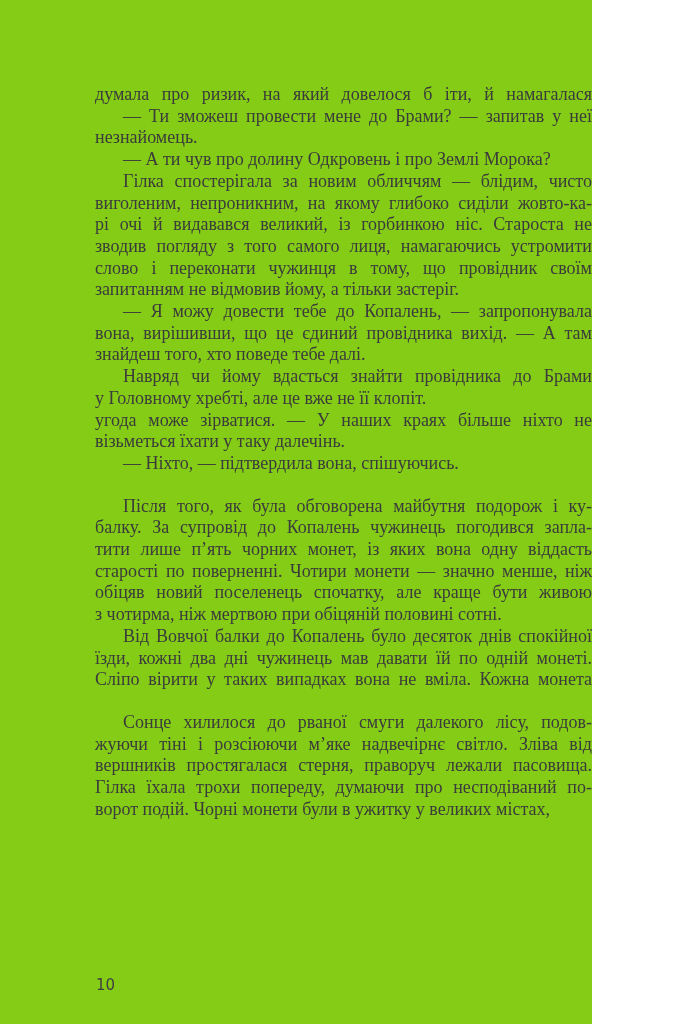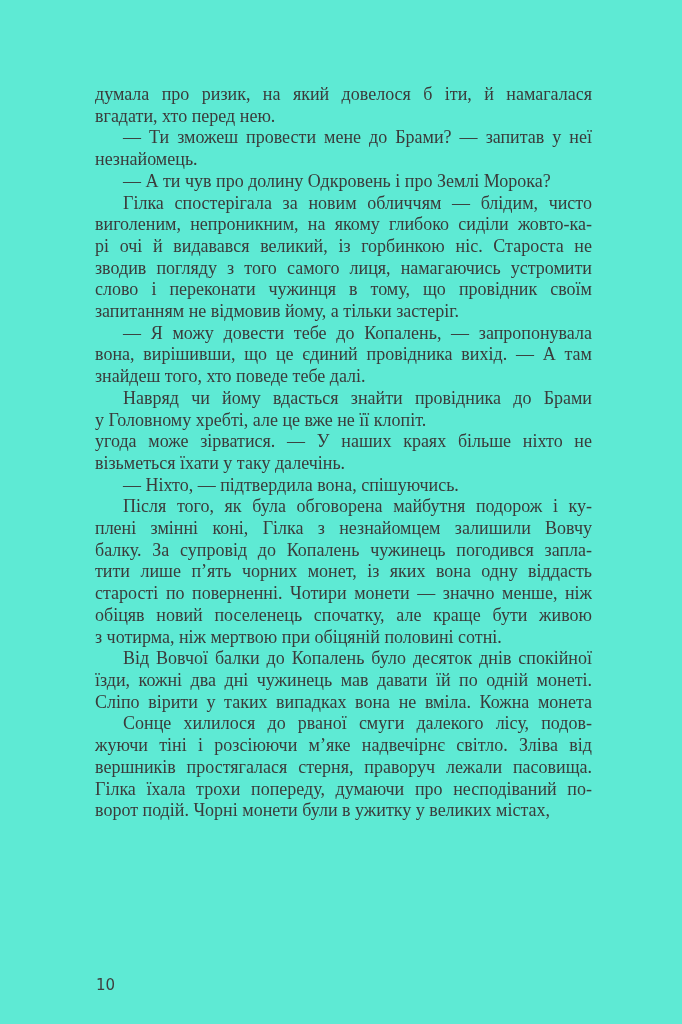--- a/index.html
+++ b/index.html
@@ -2,40 +2,41 @@
 <html><head>
 <meta charset="utf-8">
 <style>
   html, body {
     margin: 0;
     padding: 0;
     background: #ffffff;
   }
   .page {
     position: relative;
-    width: 682px;
+    width: 592px;
     height: 1024px;
-    background: #5eead4;
+    background: #84cc16;
     overflow: hidden;
     font-family: "Liberation Serif", "DejaVu Serif", serif;
   }
   .text-block {
     position: absolute;
     left: 95px;
     top: 84px;
     width: 497px;
     color: #3b3b3b;
     font-size: 18px;
     line-height: 21.7px;
   }
   .para {
     margin: 0;
     padding: 0;
   }
   .para.gap {
+    margin-top: 21px;
   }
   .line {
     text-align: justify;
     text-align-last: justify;
     white-space: normal;
   }
   .line.last {
     text-align-last: left;
   }
   .line.indent {
@@ -50,21 +51,20 @@
     color: #3f3f3f;
   }
 </style>
 </head>
 <body>
 
 <div class="page">
   <div class="text-block" id="text-block">
       <div class="para">
         <div class="line">думала про ризик, на який довелося б іти, й намагалася</div>
-        <div class="line last">вгадати, хто перед нею.</div>
       </div>
       <div class="para">
         <div class="line indent">— Ти зможеш провести мене до Брами? — запитав у неї</div>
         <div class="line last">незнайомець.</div>
       </div>
       <div class="para">
         <div class="line indent last">— А ти чув про долину Одкровень і про Землі Морока?</div>
       </div>
       <div class="para">
         <div class="line indent">Гілка спостерігала за новим обличчям — блідим, чисто</div>
@@ -85,21 +85,20 @@
       </div>
       <div class="para">
         <div class="line">угода може зірватися. — У наших краях більше ніхто не</div>
         <div class="line last">візьметься їхати у таку далечінь.</div>
       </div>
       <div class="para">
         <div class="line indent last">— Ніхто, — підтвердила вона, спішуючись.</div>
       </div>
       <div class="para gap">
         <div class="line indent">Після того, як була обговорена майбутня подорож і ку-</div>
-        <div class="line">плені змінні коні, Гілка з незнайомцем залишили Вовчу</div>
         <div class="line">балку. За супровід до Копалень чужинець погодився запла-</div>
         <div class="line">тити лише п’ять чорних монет, із яких вона одну віддасть</div>
         <div class="line">старості по поверненні. Чотири монети — значно менше, ніж</div>
         <div class="line">обіцяв новий поселенець спочатку, але краще бути живою</div>
         <div class="line last">з чотирма, ніж мертвою при обіцяній половині сотні.</div>
       </div>
       <div class="para">
         <div class="line indent">Від Вовчої балки до Копалень було десяток днів спокійної</div>
         <div class="line">їзди, кожні два дні чужинець мав давати їй по одній монеті.</div>
         <div class="line">Сліпо вірити у таких випадках вона не вміла. Кожна монета</div>

